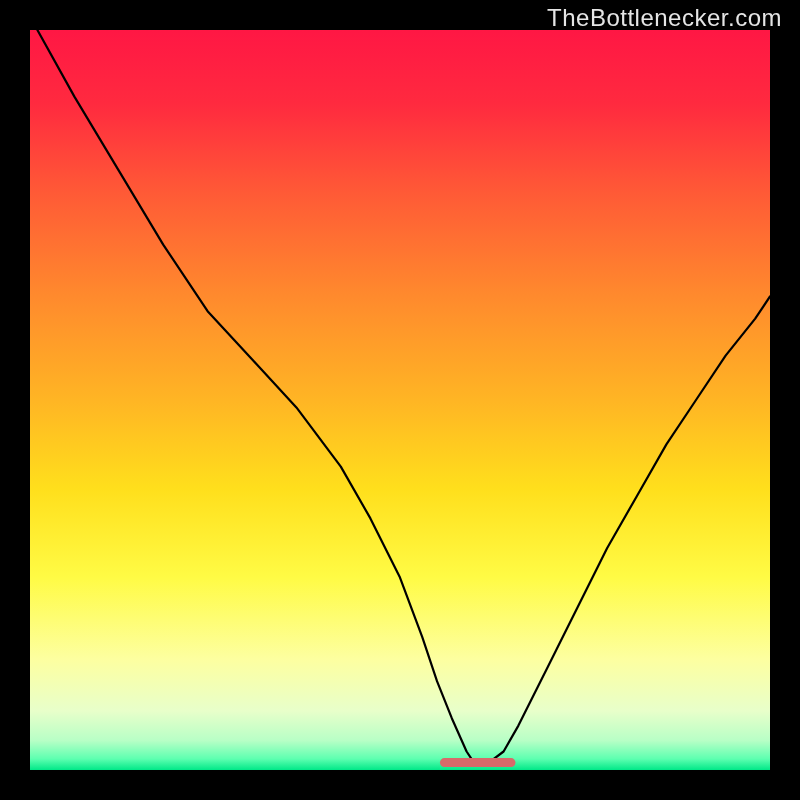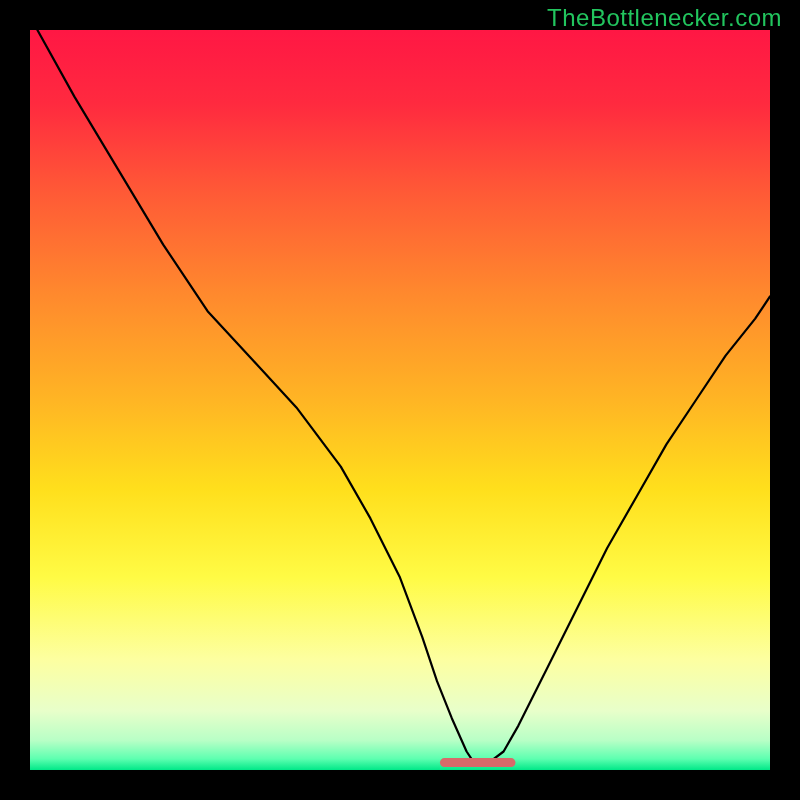--- a/index.html
+++ b/index.html
@@ -16,21 +16,21 @@
     left: 0;
     top: 0;
     width: 800px;
     height: 800px;
     background: #000;
   }
   .watermark {
     position: absolute;
     top: 4px;
     right: 18px;
-    color: #22c55e;
+    color: #e5e5e5;
     font-size: 24px;
     font-weight: 400;
     letter-spacing: 0.5px;
   }
   .plot-area {
     position: absolute;
     left: 30px;
     top: 30px;
     width: 740px;
     height: 740px;

